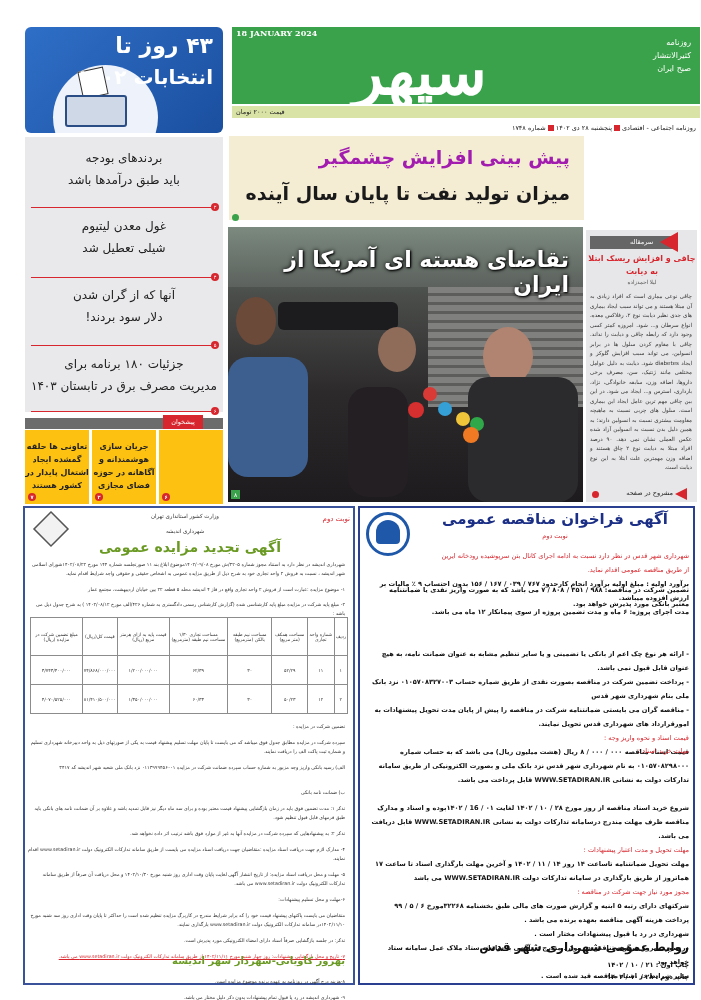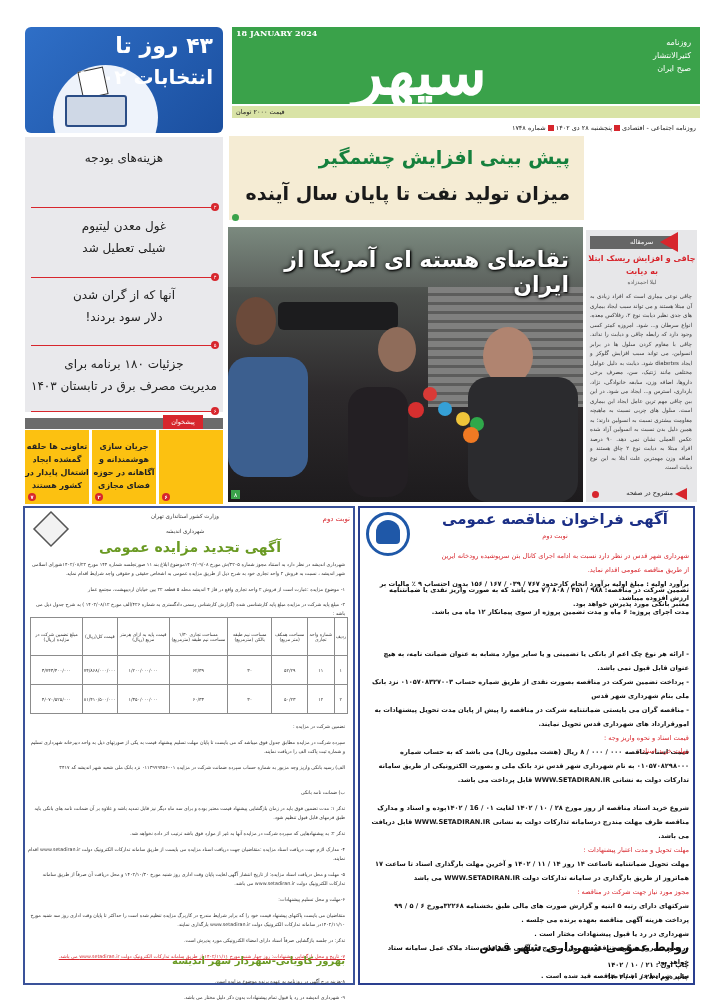--- a/index.html
+++ b/index.html
@@ -31,21 +31,21 @@
   .teaser-dot { position: absolute; left: 186px; width: 8px; height: 8px; border-radius: 50%; background: #d7262d; color: #fff; font-size: 5px; text-align: center; line-height: 8px; }
 
   
   #briefs-bar { left: 25px; top: 418px; width: 198px; height: 11px; background: #6c6c6c; }
   #briefs-tag { left: 163px; top: 415px; width: 40px; height: 14px; background: #d7262d; color: #fff; font-size: 6.5px; text-align: center; line-height: 14px; }
   .brief { position: absolute; top: 430px; width: 64px; height: 74px; background: #fcc111; font-size: 8px; font-weight: bold; line-height: 13px; text-align: center; padding-top: 10px; color: #222; }
   .brief-num { position: absolute; left: 3px; bottom: 3px; width: 8px; height: 8px; border-radius: 50%; background: #d7262d; color: #fff; font-size: 5px; line-height: 8px; text-align: center; }
 
   
   #headline-box { left: 229px; top: 136px; width: 355px; height: 84px; background: #f5ecd4; }
-  #headline-1 { right: 14px; top: 10px; font-size: 19px; font-weight: bold; color: #15803d; }
+  #headline-1 { right: 14px; top: 10px; font-size: 19px; font-weight: bold; color: #a21caf; }
   #headline-2 { right: 14px; top: 46px; font-size: 19px; font-weight: bold; color: #1a1a1a; }
   #headline-dot { left: 232px; top: 214px; width: 7px; height: 7px; border-radius: 50%; background: #3aa24a; }
 
   
   #photo { left: 228px; top: 227px; width: 355px; height: 275px; background: linear-gradient(180deg, #6f7b70 0%, #4a4d4a 25%, #2d2a2c 60%, #1d1b1d 100%); overflow: hidden; }
   .ph { position: absolute; border-radius: 50%; }
   #photo-title { right: 14px; top: 20px; color: #fff; font-size: 22px; font-weight: bold; text-shadow: 0 0 4px #000, 1px 1px 2px #000; }
   #photo-num { left: 231px; top: 490px; width: 9px; height: 9px; background: #3aa24a; color: #fff; font-size: 6px; line-height: 9px; text-align: center; }
 
   
@@ -107,21 +107,22 @@
 <div id="election" class="abs">
   <div id="election-circle" class="abs"></div>
   <div id="ballot-paper" class="abs"></div>
   <div id="ballot-box" class="abs"></div>
   <div id="election-days" class="abs">۴۳ روز تا</div>
   <div id="election-title" class="abs">انتخابات ۱۴۰۲</div>
 </div>
 
 <div id="teasers" class="abs">
   <div class="teaser" style="top:10px;">
-    <div>هزینه‌های بودجه</div>
+    <div>بردند‌های بودجه</div>
+    <div>باید طبق درآمدها باشد</div>
   </div>
   <div class="teaser-line" style="top:70px;"></div>
   <div class="teaser-dot" style="top:66px;">۲</div>
 
   <div class="teaser" style="top:78px;">
     <div>غول معدن لیتیوم</div>
     <div>شیلی تعطیل شد</div>
   </div>
   <div class="teaser-line" style="top:140px;"></div>
   <div class="teaser-dot" style="top:136px;">۴</div>
@@ -198,32 +199,32 @@
 <div id="tender-logo" class="abs"></div>
 <div id="tender-logo-inner" class="abs"></div>
 <div id="tender-title" class="abs">آگهی  فراخوان مناقصه عمومی</div>
 <div id="tender-sub" class="abs">نوبت دوم</div>
 <div id="tender-body">
     <div class="abs tb red" style="top: 549px;">شهرداری شهر قدس در نظر دارد نسبت به  ادامه اجرای کانال بتن سرپوشیده رودخانه ایرین</div>
     <div class="abs tb red" style="top: 563px;">از طریق مناقصه عمومی اقدام نماید.</div>
     <div class="abs tb bold" style="top: 577px;">برآورد اولیه : مبلغ اولیه برآورد انجام کارحدود ۷۶۷ / ۰۳۹ / ۱۶۷ / ۱۵۶ بدون احتساب ۹ ٪ مالیات بر ارزش افزوده میباشد.</div>
     <div class="abs tb bold" style="top: 605px;">مدت اجرای پروژه: ۶ ماه و  مدت تضمین پروژه از سوی پیمانکار ۱۲ ماه می باشد.</div>
     <div class="abs tb bold" style="top: 583px;">تضمین شرکت در مناقصه: ۹۸۸ / ۳۵۱ / ۸۰۸ / ۷ می باشد که به صورت واریز نقدی یا ضمانتنامه معتبر بانکی مورد پذیرش خواهد بود.</div>
-    <div class="abs tb bold" style="top: 647px;">- ارائه هر نوع چک اعم از بانکی یا تضمینی و یا سایر موارد مشابه به عنوان ضمانت نامه، به هیچ عنوان قابل قبول نمی باشد.</div>
+    <div class="abs tb bold" style="top: 647px;">- ارائه هر نوع چک اعم از بانکی یا تضمینی و یا سایر تنظیم مشابه به عنوان ضمانت نامه، به هیچ عنوان قابل قبول نمی باشد.</div>
     <div class="abs tb bold" style="top: 675px;">-  پرداخت تضمین شرکت در مناقصه بصورت نقدی از طریق شماره حساب ۰۱۰۵۷۰۸۳۲۷۰۰۳ نزد بانک ملی بنام شهرداری شهر قدس</div>
     <div class="abs tb bold" style="top: 703px;">- مناقصه گران می بایستی ضمانتنامه شرکت در مناقصه را پیش از پایان مدت تحویل پیشنهادات به امورقرارداد های شهرداری قدس تحویل نمایند.</div>
     <div class="abs tb red" style="top: 731px;">قیمت اسناد و نحوه واریز وجه :</div>
     <div class="abs tb bold" style="top: 745px;">قیمت اسناد مناقصه ۰۰۰ / ۰۰۰ / ۸ ریال (هشت میلیون ریال) می باشد که به حساب شماره ۰۱۰۵۷۰۸۲۹۸۰۰۰ به نام شهرداری شهر قدس نزد بانک ملی و بصورت الکترونیکی از طریق سامانه تدارکات دولت به نشانی WWW.SETADIRAN.IR قابل پرداخت می باشد.</div>
     <div class="abs tb red" style="top: 744px;">مهلت خرید اسناد :</div>
     <div class="abs tb bold" style="top: 801px;">شروع خرید اسناد مناقصه  از روز مورخ  ۲۸ / ۱۰ /   ۱۴۰۲  لغایت ۰۱ / 16 / ۱۴۰۲بوده و  اسناد و مدارک مناقصه  ظرف مهلت مندرج درسامانه تدارکات دولت به نشانی WWW.SETADIRAN.IR  قابل دریافت می باشد.</div>
     <div class="abs tb red" style="top: 843px;">مهلت تحویل و مدت اعتبار پیشنهادات :</div>
     <div class="abs tb bold" style="top: 857px;">مهلت تحویل ضمانتنامه تاساعت ۱۴ روز ۱۴ / ۱۱ / ۱۴۰۲ و آخرین مهلت بارگذاری اسناد تا ساعت ۱۷ هماتروز از طریق بارگذاری در سامانه تدارکات دولت WWW.SETADIRAN.IR  می باشد</div>
     <div class="abs tb red" style="top: 885px;">مجوز مورد نیاز جهت شرکت در مناقصه :</div>
     <div class="abs tb bold" style="top: 899px;">شرکتهای دارای  رتبه ۵ ابنیه و گزارش صورت های مالی طبق بخشنامه ۳۲۲۶۸مورخ ۶ / ۵ / ۹۹</div>
-    <div class="abs tb bold" style="top: 913px;">پرداخت هزینه آگهی مناقصه بعهده برنده می جلسه .</div>
+    <div class="abs tb bold" style="top: 913px;">پرداخت هزینه آگهی مناقصه بعهده برنده می باشد .</div>
     <div class="abs tb bold" style="top: 927px;"> شهرداری در رد یا قبول پیشنهادات مختار است .</div>
     <div class="abs tb bold" style="top: 941px;">در صورت بروز هرگونه تناقض در موارد مندرج در آگهی با سامانه ستاد ملاک عمل سامانه ستاد خواهد بود</div>
     <div class="abs tb bold" style="top: 969px;">سایر شرایط در اسناد مناقصه قید شده است .</div>
   </div>
 <div class="abs tb bold" style="top:940px;font-size:12px;">روابط عمومی شهرداری شهر قدس</div>
 <div class="abs tb bold" style="top:958px;">چاپ اول : ۲۱ / ۱۰ / ۱۴۰۲</div>
 <div class="abs tb bold" style="top:970px;">چاپ دوم : ۲۸ / ۱۰ / ۱۴۰۲</div>
 
 <div id="auction" class="abs"></div>
 <div id="auction-logo" class="abs"></div>

